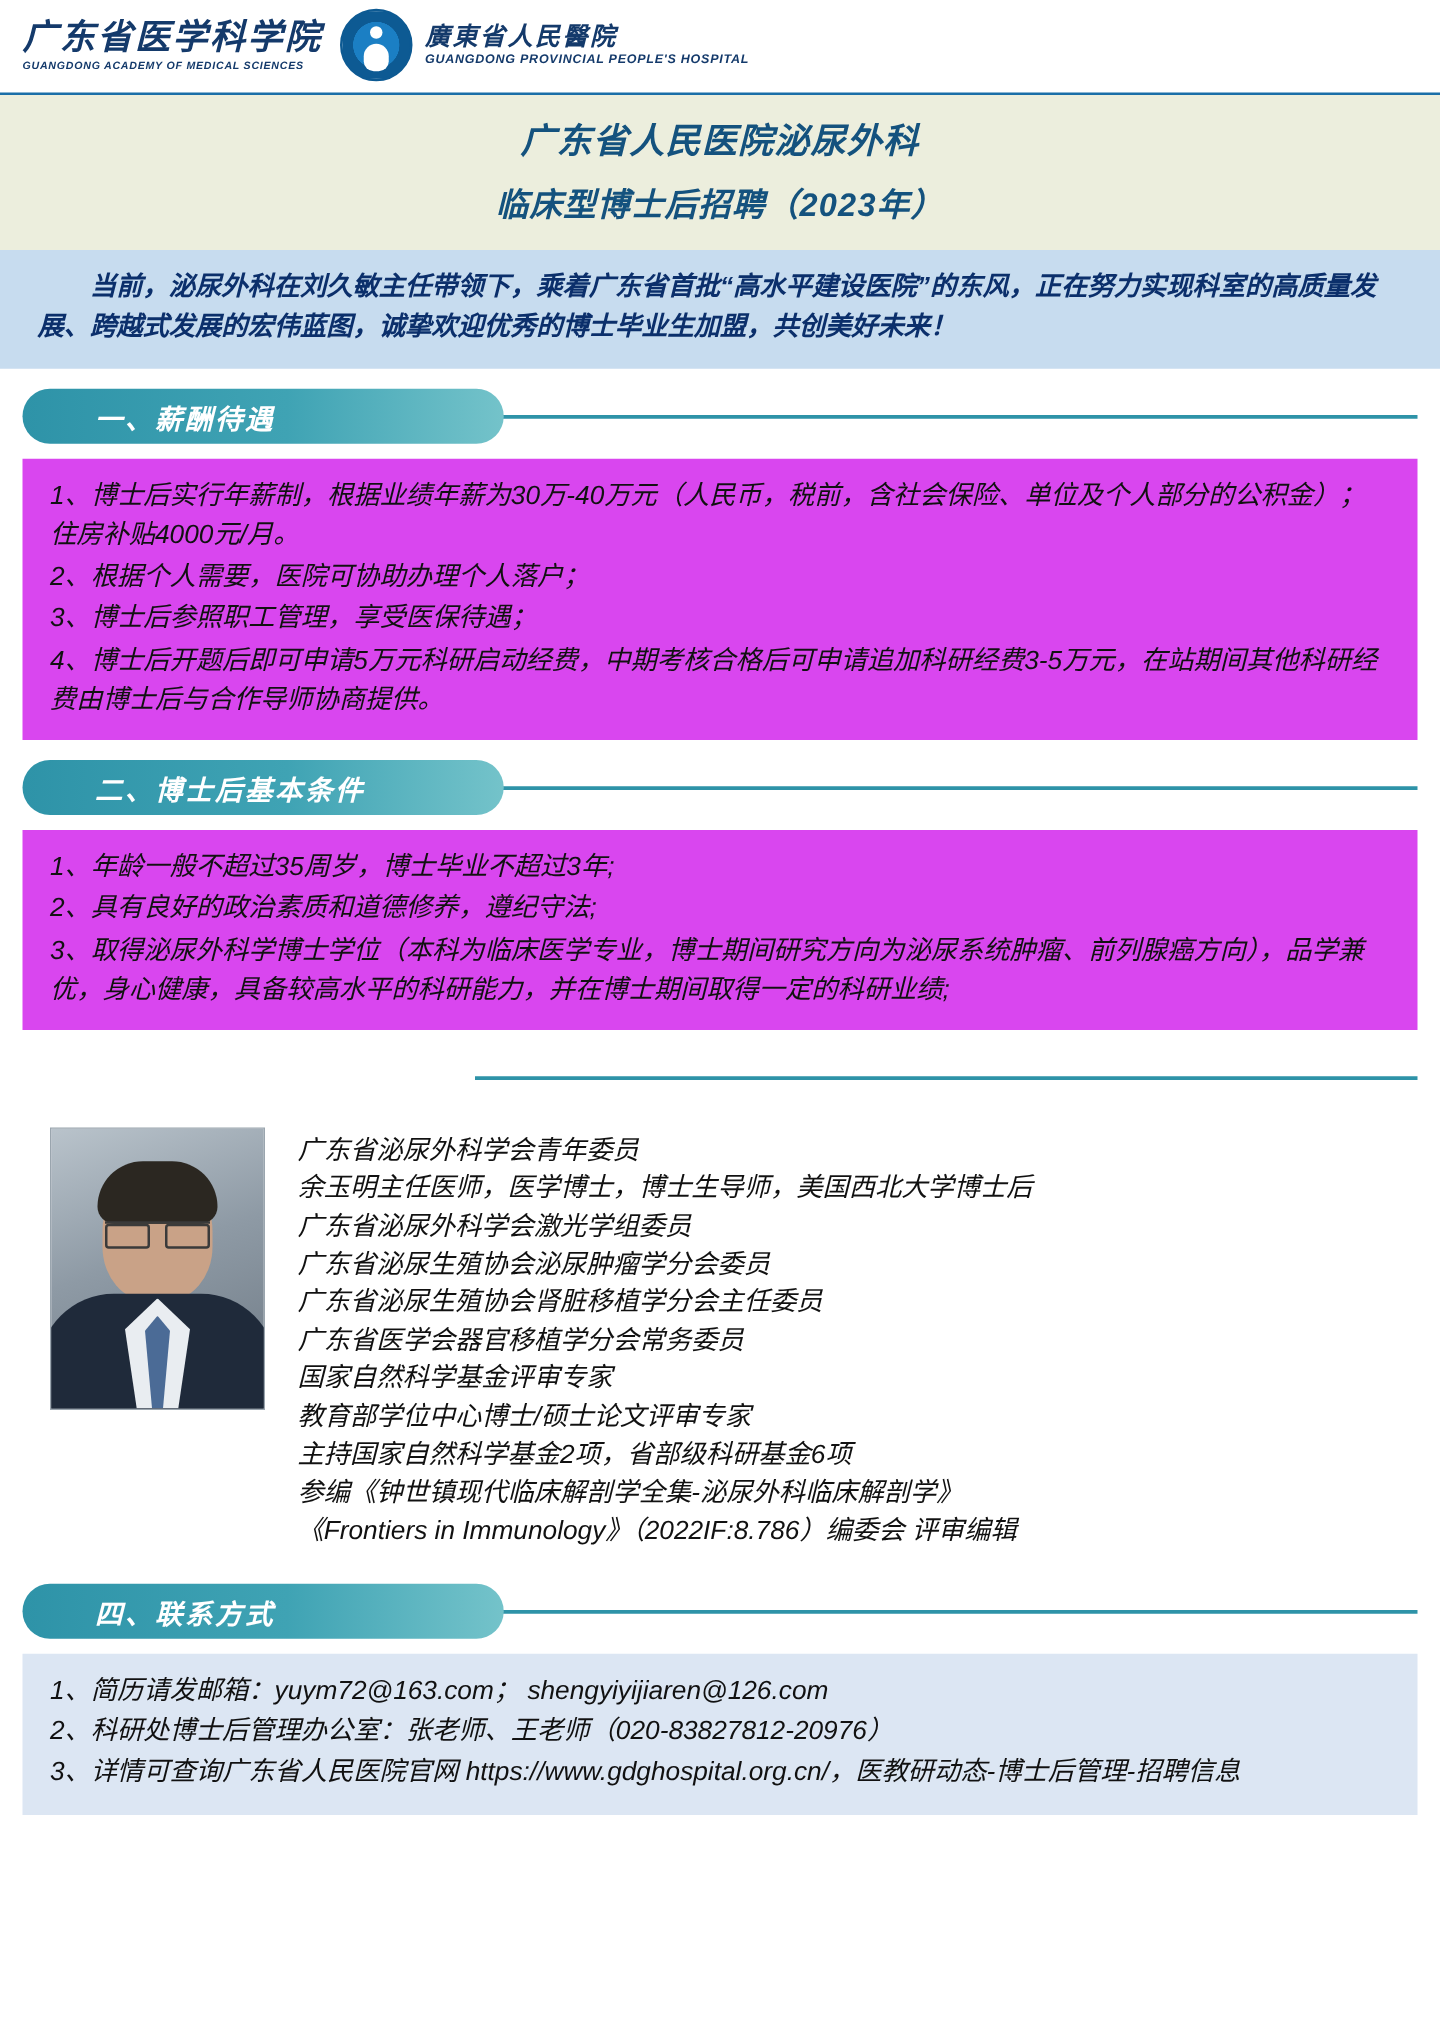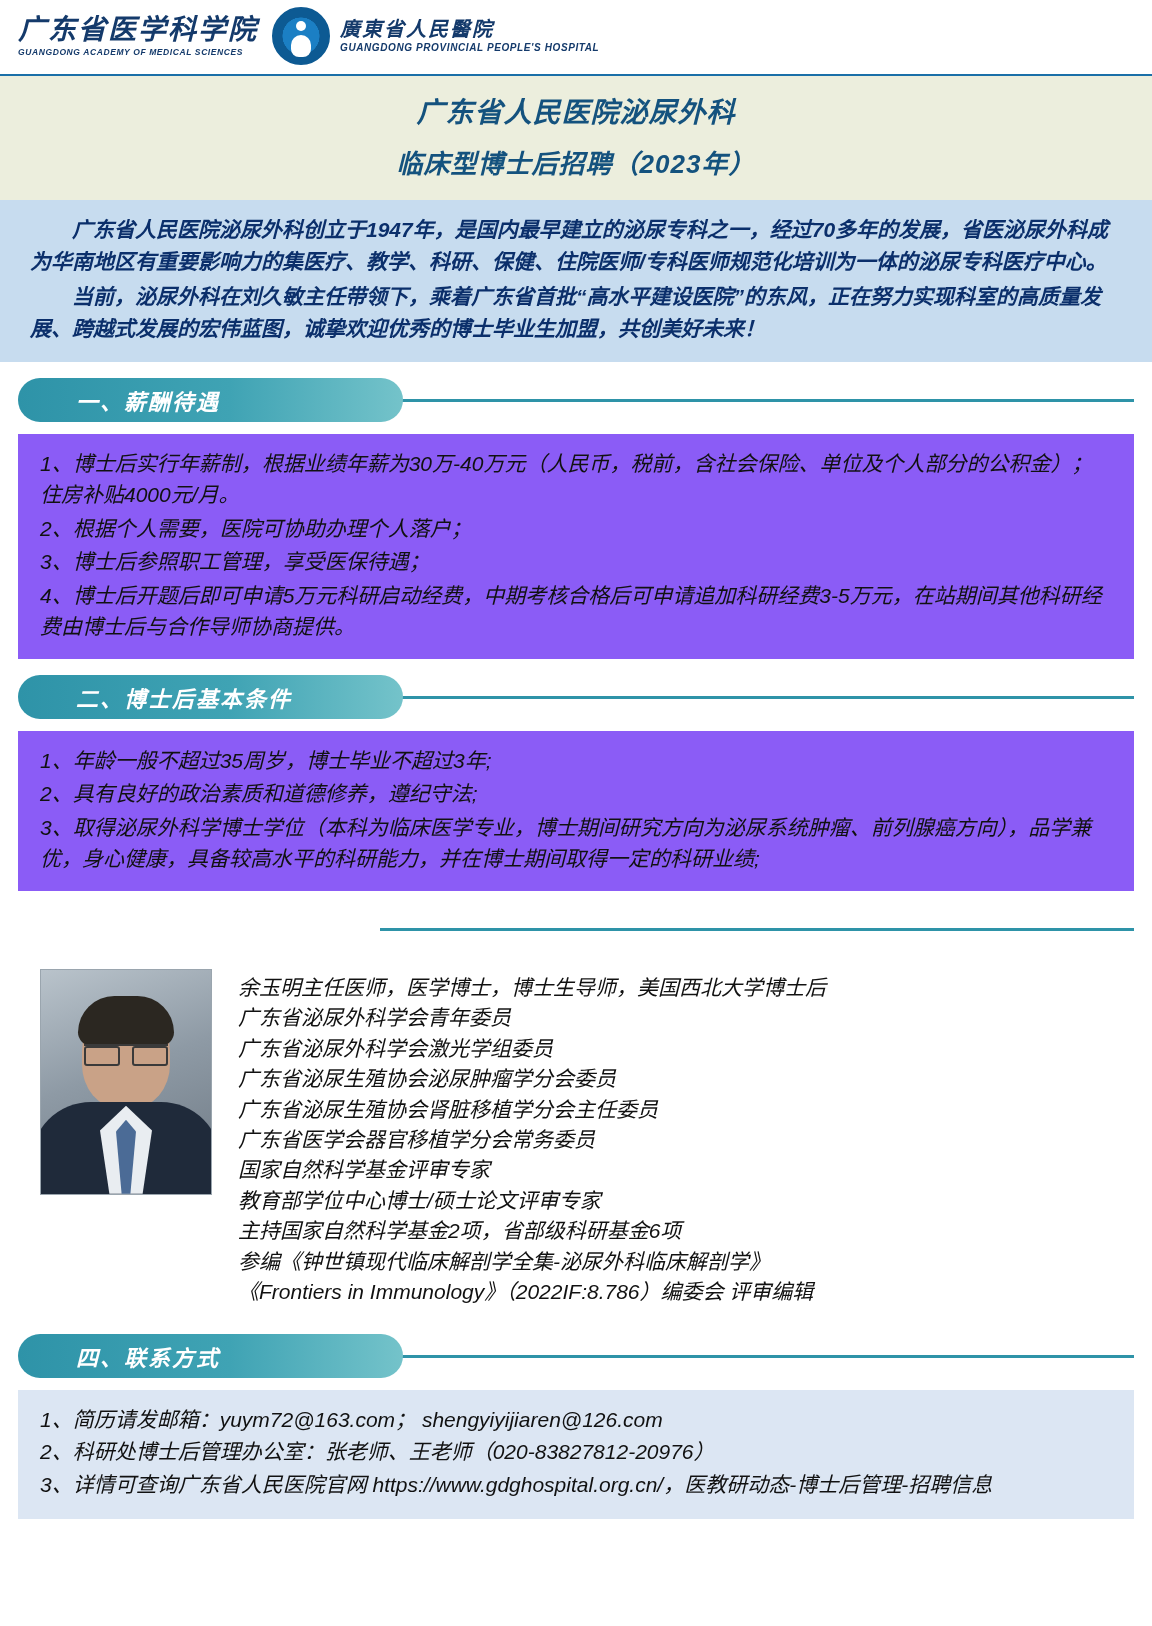--- a/index.html
+++ b/index.html
@@ -136,21 +136,21 @@
   .section-head .rule {
     position: absolute;
     left: 380px; right: 18px;
     top: 21px; height: 3px;
     background: #2e93a8;
     z-index: 1;
   }
 
   
   .panel {
-    background: #8b5cf6;
+    background: #d946ef;
     margin: 0 18px;
     padding: 14px 22px 16px 22px;
     font-size: 21px;
     line-height: 1.5;
     color: #111;
   }
   .panel p { margin: 0; }
   .panel p + p { margin-top: 2px; }
 
   
@@ -260,21 +260,20 @@
     <div class="en">GUANGDONG PROVINCIAL PEOPLE'S HOSPITAL</div>
   </div>
 </div>
 
 <div class="title-block">
   <h1>广东省人民医院泌尿外科</h1>
   <h2>临床型博士后招聘（2023年）</h2>
 </div>
 
 <div class="intro">
-  <p>广东省人民医院泌尿外科创立于1947年，是国内最早建立的泌尿专科之一，经过70多年的发展，省医泌尿外科成为华南地区有重要影响力的集医疗、教学、科研、保健、住院医师/专科医师规范化培训为一体的泌尿专科医疗中心。</p>
   <p>当前，泌尿外科在刘久敏主任带领下，乘着广东省首批“高水平建设医院”的东风，正在努力实现科室的高质量发展、跨越式发展的宏伟蓝图，诚挚欢迎优秀的博士毕业生加盟，共创美好未来！</p>
 </div>
 
 <div class="section-head">
   <span class="pill">一、薪酬待遇</span>
   <span class="rule"></span>
 </div>
 <div class="panel">
   <p>1、博士后实行年薪制，根据业绩年薪为30万-40万元（人民币，税前，含社会保险、单位及个人部分的公积金）；住房补贴4000元/月。</p>
   <p>2、根据个人需要，医院可协助办理个人落户；</p>
@@ -298,22 +297,22 @@
 <div class="mentor">
   <div class="portrait">
     <div class="head"></div>
     <div class="hair"></div>
     <div class="glasses"></div>
     <div class="body"></div>
     <div class="shirt"></div>
     <div class="tie"></div>
   </div>
   <div class="mentor-lines">
+    <p>广东省泌尿外科学会青年委员</p>
     <p>余玉明主任医师，医学博士，博士生导师，美国西北大学博士后</p>
-    <p>广东省泌尿外科学会青年委员</p>
     <p>广东省泌尿外科学会激光学组委员</p>
     <p>广东省泌尿生殖协会泌尿肿瘤学分会委员</p>
     <p>广东省泌尿生殖协会肾脏移植学分会主任委员</p>
     <p>广东省医学会器官移植学分会常务委员</p>
     <p>国家自然科学基金评审专家</p>
     <p>教育部学位中心博士/硕士论文评审专家</p>
     <p>主持国家自然科学基金2项，省部级科研基金6项</p>
     <p>参编《钟世镇现代临床解剖学全集-泌尿外科临床解剖学》</p>
     <p>《Frontiers in Immunology》（2022IF:8.786）编委会 评审编辑</p>
   </div>

